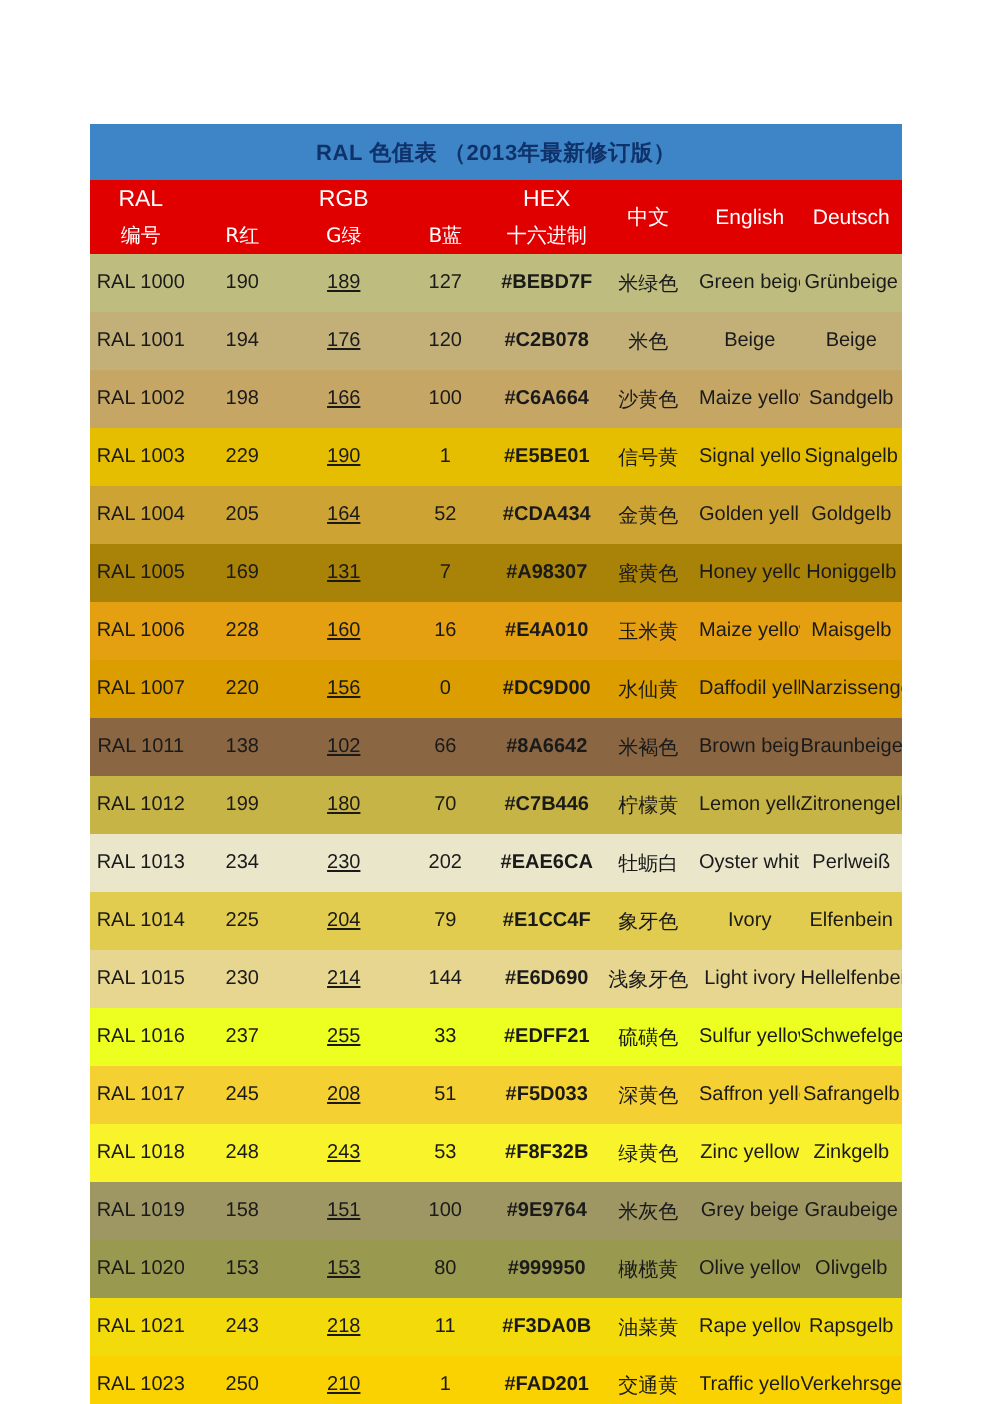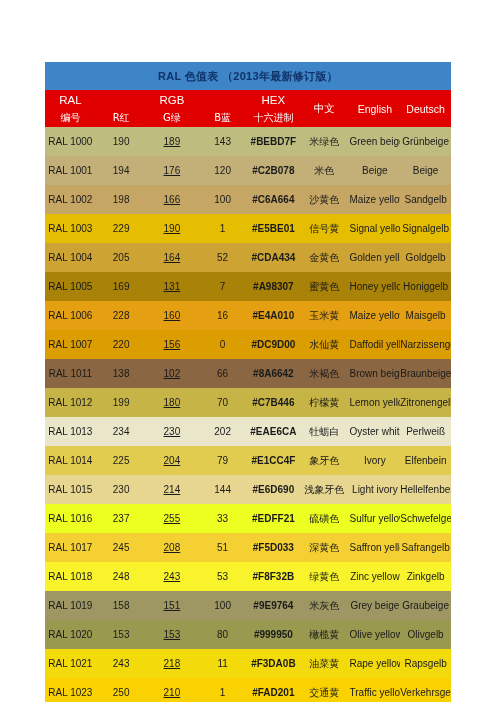--- a/index.html
+++ b/index.html
@@ -116,21 +116,21 @@
           <td class="cjk">G绿</td>
           <td class="cjk">B蓝</td>
           <td class="cjk">十六进制</td>
         </tr>
       </tbody>
       <tbody id="rows-body">
           <tr class="data-row" style="background: rgb(190, 189, 127);">
             <td class="c-ral">RAL 1000</td>
             <td class="c-r">190</td>
             <td class="c-g">189</td>
-            <td class="c-b">143</td>
+            <td class="c-b">127</td>
             <td class="c-hex">#BEBD7F</td>
             <td class="c-zh cjk">米绿色</td>
             <td class="c-en">Green beige</td>
             <td class="c-de">Grünbeige</td>
           </tr>
           <tr class="data-row" style="background: rgb(194, 176, 120);">
             <td class="c-ral">RAL 1001</td>
             <td class="c-r">194</td>
             <td class="c-g">176</td>
             <td class="c-b">120</td>

